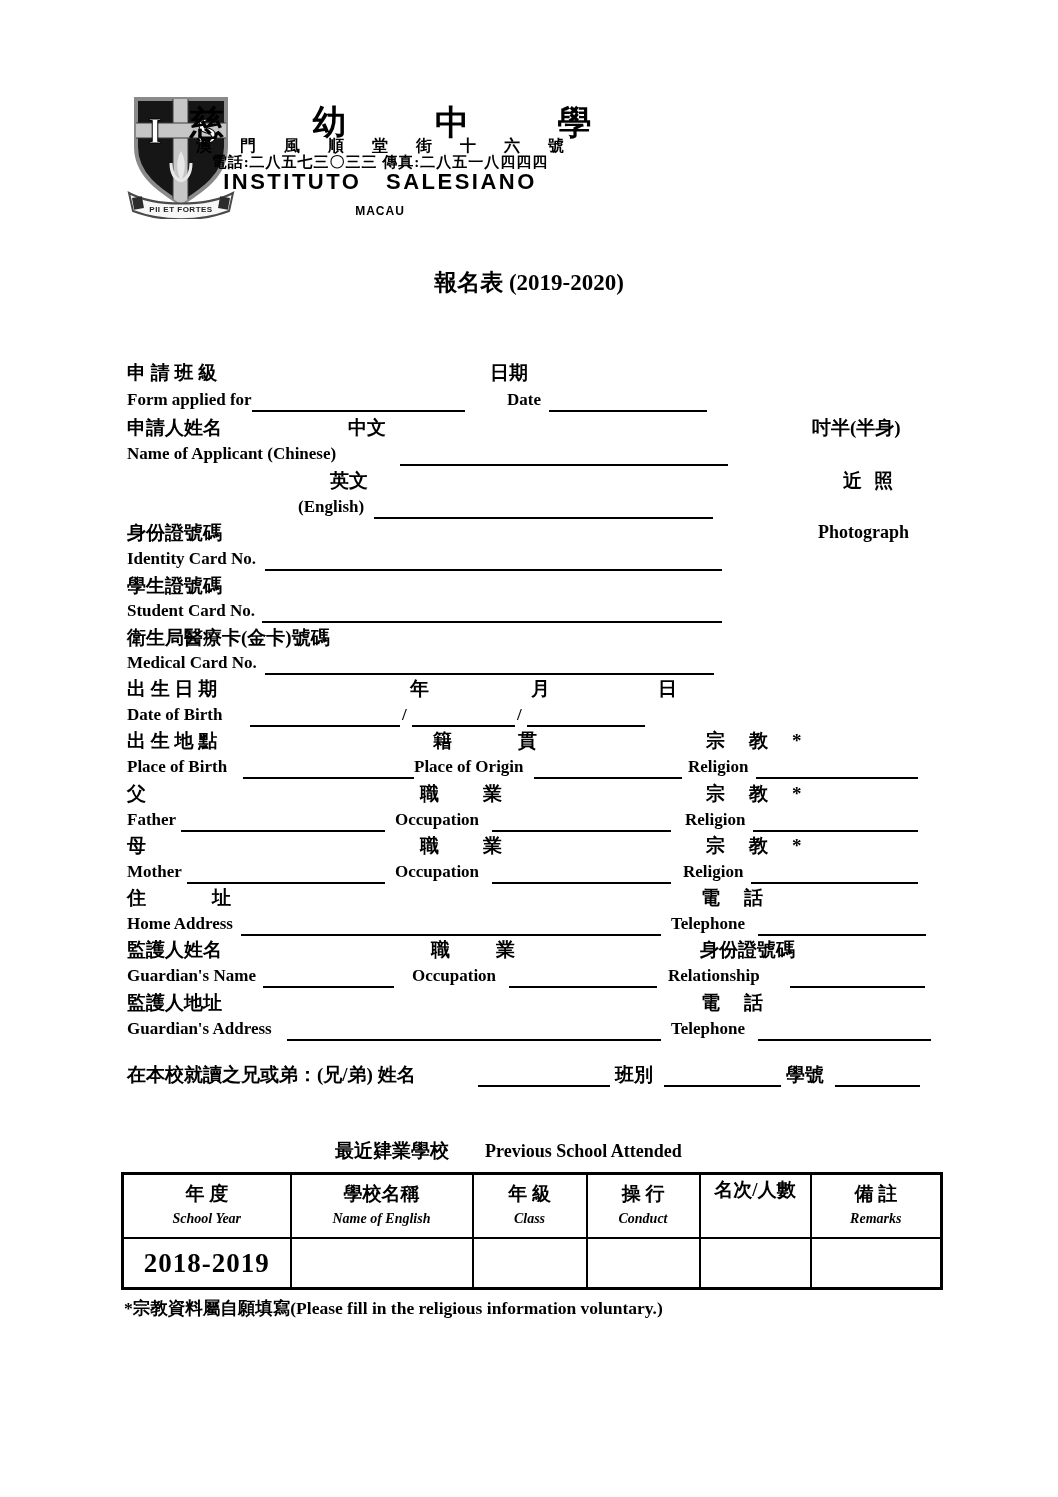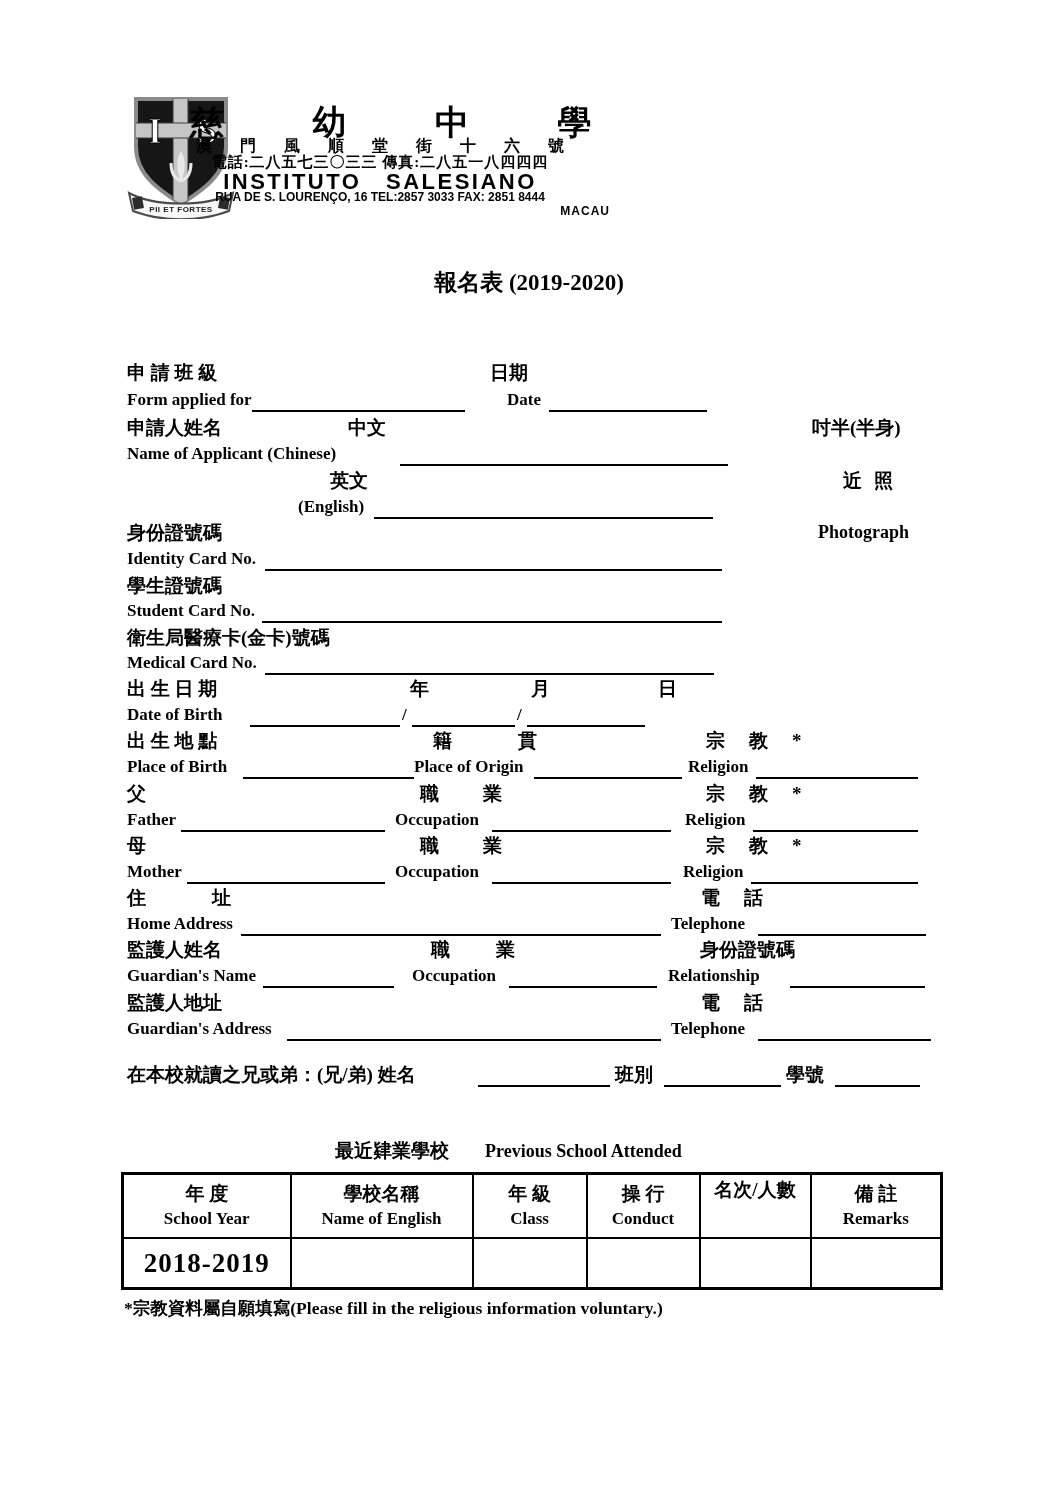--- a/index.html
+++ b/index.html
@@ -19,28 +19,28 @@
   .ls12{letter-spacing:12px;}
   .center{position:absolute;left:0;width:1058px;text-align:center;white-space:nowrap;}
   .hcenter{position:absolute;left:150px;width:460px;text-align:center;white-space:nowrap;}
   .title-zh{font-size:23px;}
   .title-en{font-size:23px;}
   .hd-name-zh{font-size:34px;letter-spacing:40px;text-indent:40px;}
   .hd-addr-zh{font-size:16px;letter-spacing:12px;text-indent:12px;}
   .hd-tel-zh{font-size:15px;letter-spacing:1px;}
   .hd-name-en{font-family:"Liberation Sans","DejaVu Sans",sans-serif;font-size:22px;letter-spacing:2.5px;word-spacing:16px;}
   .hd-addr-en{font-family:"Liberation Sans","DejaVu Sans",sans-serif;font-size:12px;font-weight:bold;}
-  .hd-city{font-family:"Liberation Sans","DejaVu Sans",sans-serif;font-size:12px;font-weight:bold;letter-spacing:1px;text-align:right;}
+  .hd-city{font-family:"Liberation Sans","DejaVu Sans",sans-serif;font-size:12px;font-weight:bold;letter-spacing:1px;}
   table.prev{
     position:absolute;left:121px;top:1172px;border-collapse:collapse;
     table-layout:fixed;width:819px;border:3px solid #000;
   }
   table.prev td{border:2px solid #000;text-align:center;vertical-align:middle;padding:2px 2px;}
   .th-zh{font-size:19px;line-height:26px;}
-  .th-en{font-size:17px;line-height:24px;}
+  .th-en{font-size:14px;line-height:24px;font-style:italic;}
   .cell-year{font-size:27px;letter-spacing:1px;}
   td.hrow{height:58px;}
   td.drow{height:44px;}
   .footnote{font-size:17.5px;}
 </style>
 </head>
 <body>
 
 <div class="page">
 
@@ -62,21 +62,20 @@
     <path d="M4 98 C30 112 82 112 108 98 L104 116 C75 127 37 127 8 116 Z" fill="#f7f7f7" stroke="#4a4a4a" stroke-width="2"></path>
     <rect x="8" y="102" width="10" height="12" fill="#2c2c2c" transform="rotate(-10 13 108)"></rect>
     <rect x="94" y="102" width="10" height="12" fill="#2c2c2c" transform="rotate(10 99 108)"></rect>
     <text x="56" y="117" font-size="8" font-weight="bold" letter-spacing="0.5" font-family="Liberation Sans, DejaVu Sans, sans-serif" fill="#222" text-anchor="middle">PII ET FORTES</text>
   </svg>
 
   <div class="hcenter hd-name-zh" style="top:100px">慈 幼 中 學</div>
   <div class="hcenter hd-addr-zh" style="top:136px">澳 門 風 順 堂 街 十 六 號</div>
   <div class="hcenter hd-name-en" style="top:169px">INSTITUTO SALESIANO</div>
   <div class="hcenter hd-tel-zh" style="top:153px">電話:二八五七三〇三三  傳真:二八五一八四四四</div>
-  <div class="hcenter hd-addr-en" style="top:190px">RUA DE S. LOURENÇO, 16 TEL:2857 3033 FAX: 2851 8444</div>
   <div class="hcenter hd-city" style="top:204px">MACAU</div>
 
   <div class="center title-zh" style="top:267px">報名表  (2019-2020)</div>
 
   <span class="seg zh" style="left:812px;top:416px">吋半(半身)</span>
   <span class="seg zh ls12" style="left:843px;top:469px">近照</span>
   <span class="seg en" style="left:818px;top:521px;font-size:18px">Photograph</span>
 
   <span class="seg zh" style="left:127px;top:361px">申 請 班 級</span>
   <span class="seg zh" style="left:490px;top:361px">日期</span>

